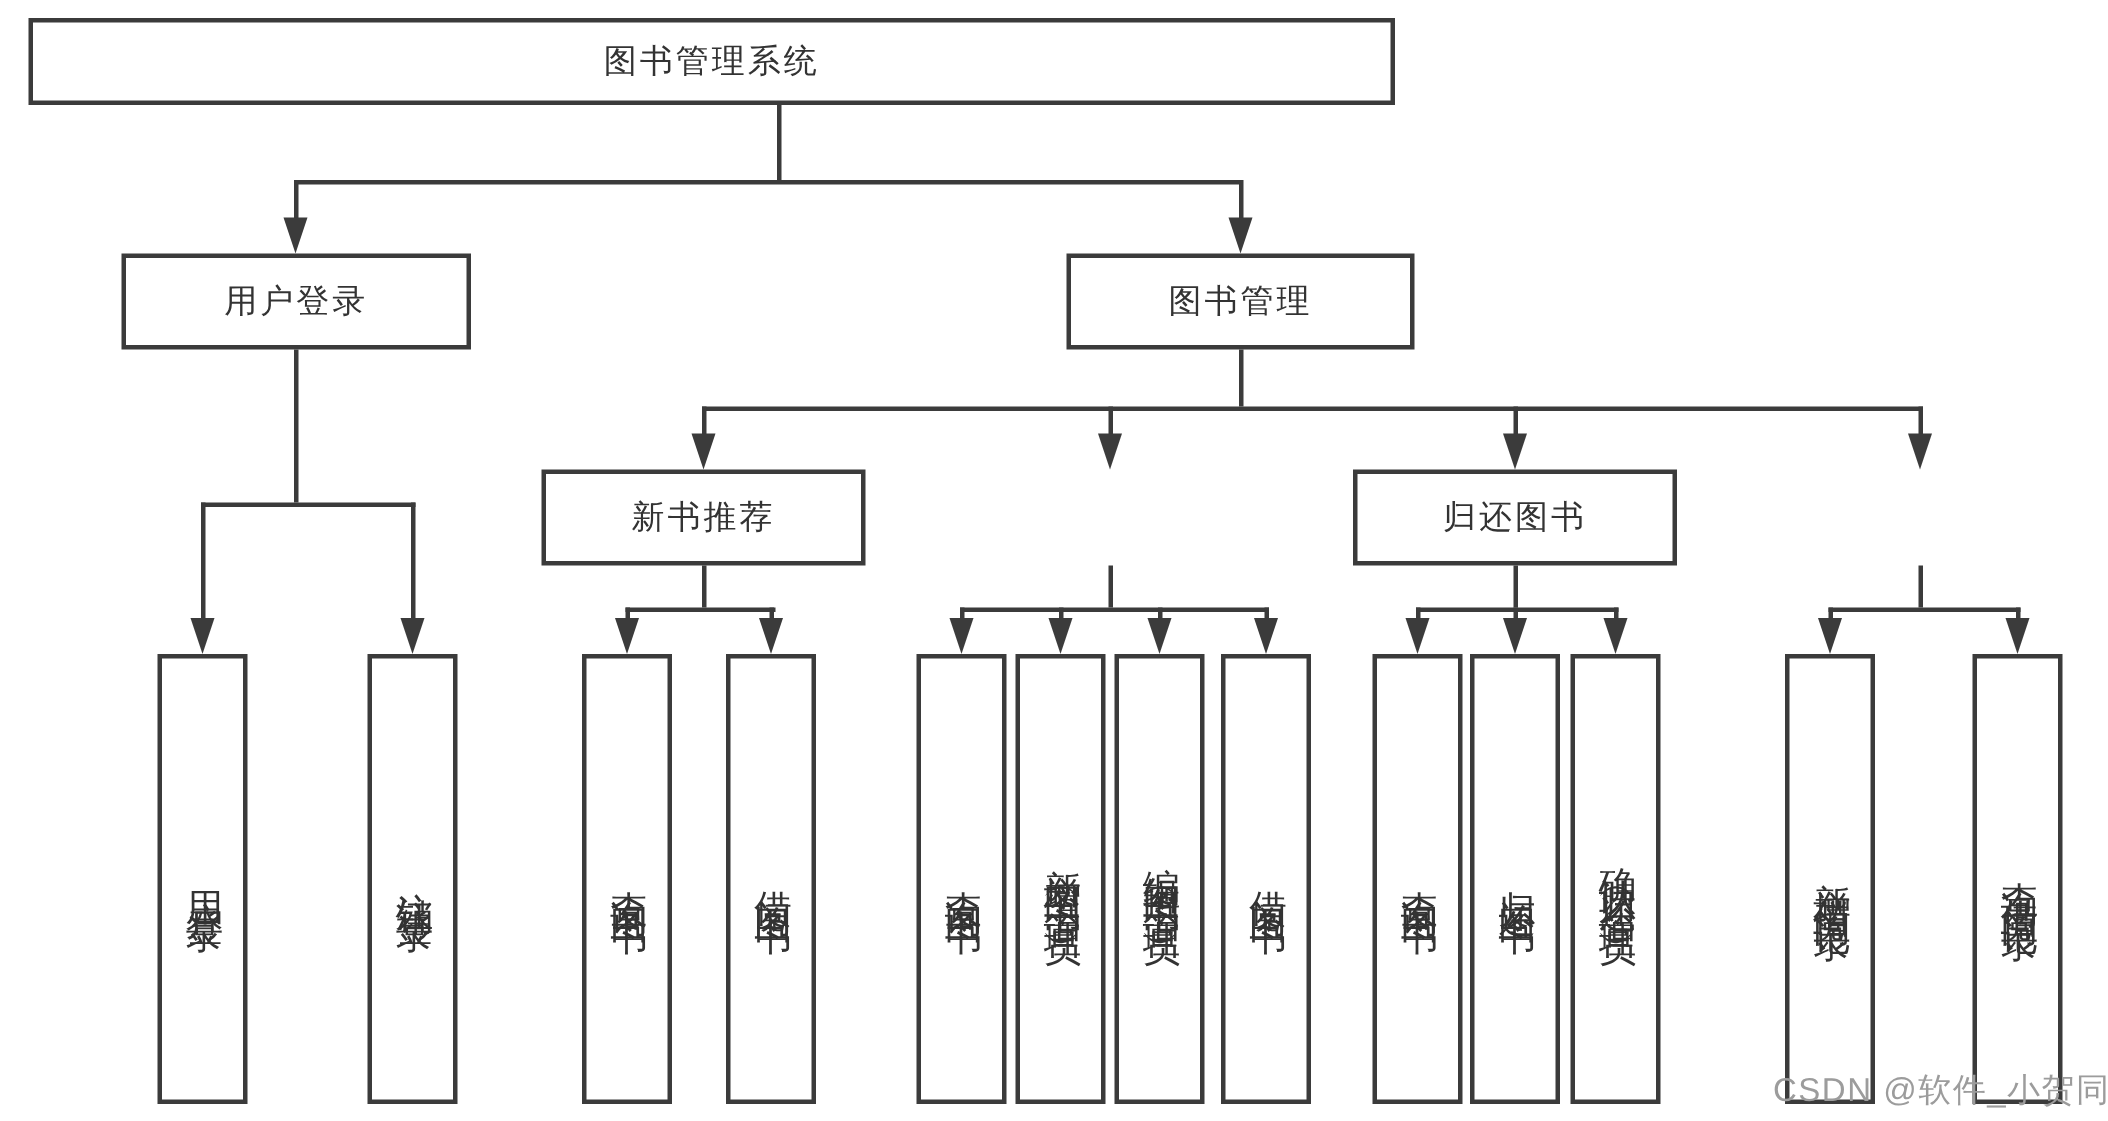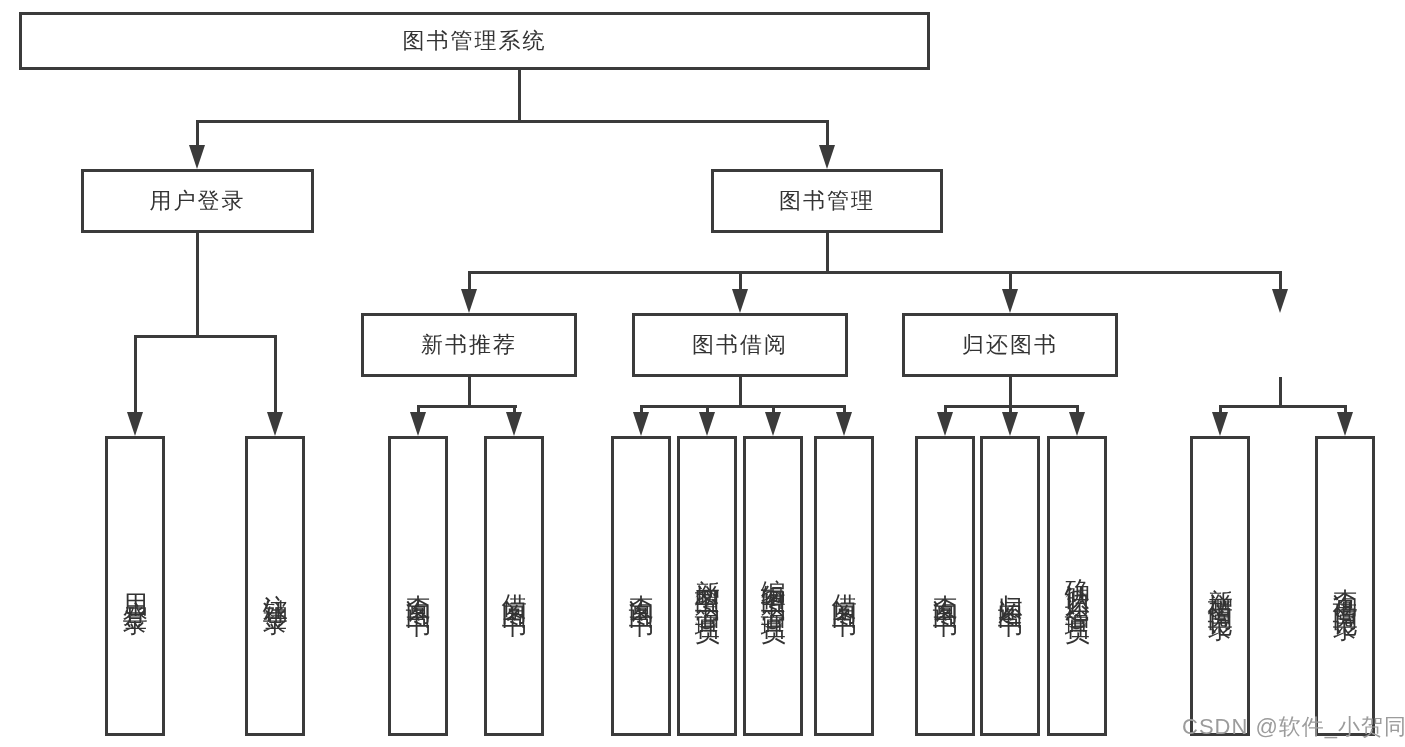--- a/index.html
+++ b/index.html
@@ -39,23 +39,20 @@
 
   <div class="node" style="left:81px;top:169px;width:233px;height:64px;">
     <span class="hlabel">用户登录</span>
   </div>
   <div class="node" style="left:711px;top:169px;width:232px;height:64px;">
     <span class="hlabel">图书管理</span>
   </div>
 
   <div class="node" style="left:361px;top:313px;width:216px;height:64px;">
     <span class="hlabel">新书推荐</span>
-  </div>
-  <div class="node" style="left:632px;top:313px;width:216px;height:64px;">
-    <span class="hlabel">图书借阅</span>
   </div>
   <div class="node" style="left:902px;top:313px;width:216px;height:64px;">
     <span class="hlabel">归还图书</span>
   </div>
 
   <div class="node vnode" style="left:105px;top:436px;width:60px;height:300px;">
     <span class="vlabel">用户登录</span>
   </div>
   <div class="node vnode" style="left:245px;top:436px;width:60px;height:300px;">
     <span class="vlabel">注销登录</span>

